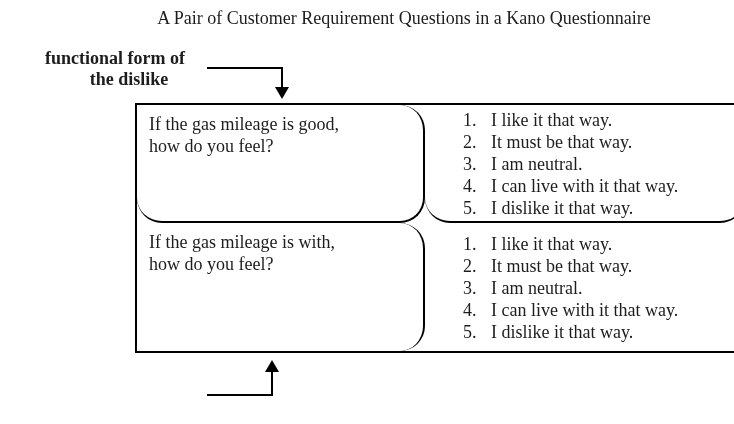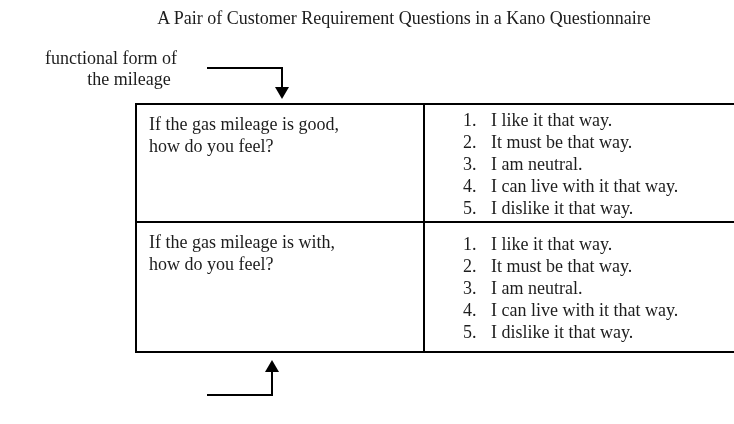--- a/index.html
+++ b/index.html
@@ -22,59 +22,60 @@
     text-align: center;
     font-size: 18px;
     font-weight: normal;
   }
   .side-label {
     position: absolute;
     left: 8px;
     width: 168px;
     font-size: 18px;
     line-height: 21px;
+    font-weight: bold;
   }
   .side-label .line1 { text-align: left; white-space: nowrap; }
   .side-label .line2 { text-align: center; white-space: nowrap; }
   .label-functional { top: 48px; }
   .label-dysfunctional { top: 373px; }
   .arrow-svg { position: absolute; overflow: visible; }
   .arrow-functional { left: 168px; top: 58px; }
   .arrow-dysfunctional { left: 168px; top: 356px; }
   .kano-table {
     position: absolute;
     left: 98px;
     top: 103px;
     width: 612px;
     height: 250px;
     border: 2px solid #000000;
     display: grid;
     grid-template-columns: 288px 1fr;
     grid-template-rows: 118px 1fr;
     background: #ffffff;
   }
-  .cell { font-size: 18px; line-height: 22px; }
+  .cell { font-size: 18px; line-height: 22px; border-radius: 25px; }
   .cell.q { border-right: 2px solid #000000; padding: 8px 10px 0 12px; }
   .cell.row1 { border-bottom: 2px solid #000000; }
   .cell.opts { padding: 4px 4px 0 38px; }
   .cell.opts.row2 { padding-top: 10px; }
   .option { display: flex; }
   .option .num { width: 22px; flex: 0 0 22px; }
   .option .txt { padding-left: 6px; white-space: nowrap; }
 </style>
 </head>
 <body>
 
 <div class="page">
 
   <div class="figure-title">A Pair of Customer Requirement Questions in a Kano Questionnaire</div>
 
   <div class="side-label label-functional">
     <div class="line1">functional form of</div>
-    <div class="line2">the mileage</div>
+    <div class="line2">the dislike</div>
   </div>
 
   <svg class="arrow-svg arrow-functional" width="92" height="46">
     <polyline points="2,10 77,10 77,30" fill="none" stroke="#000000" stroke-width="2"></polyline>
     <polygon points="70,29 84,29 77,41" fill="#000000"></polygon>
   </svg>
 
   <div class="kano-table">
 
     <div class="cell q row1">

